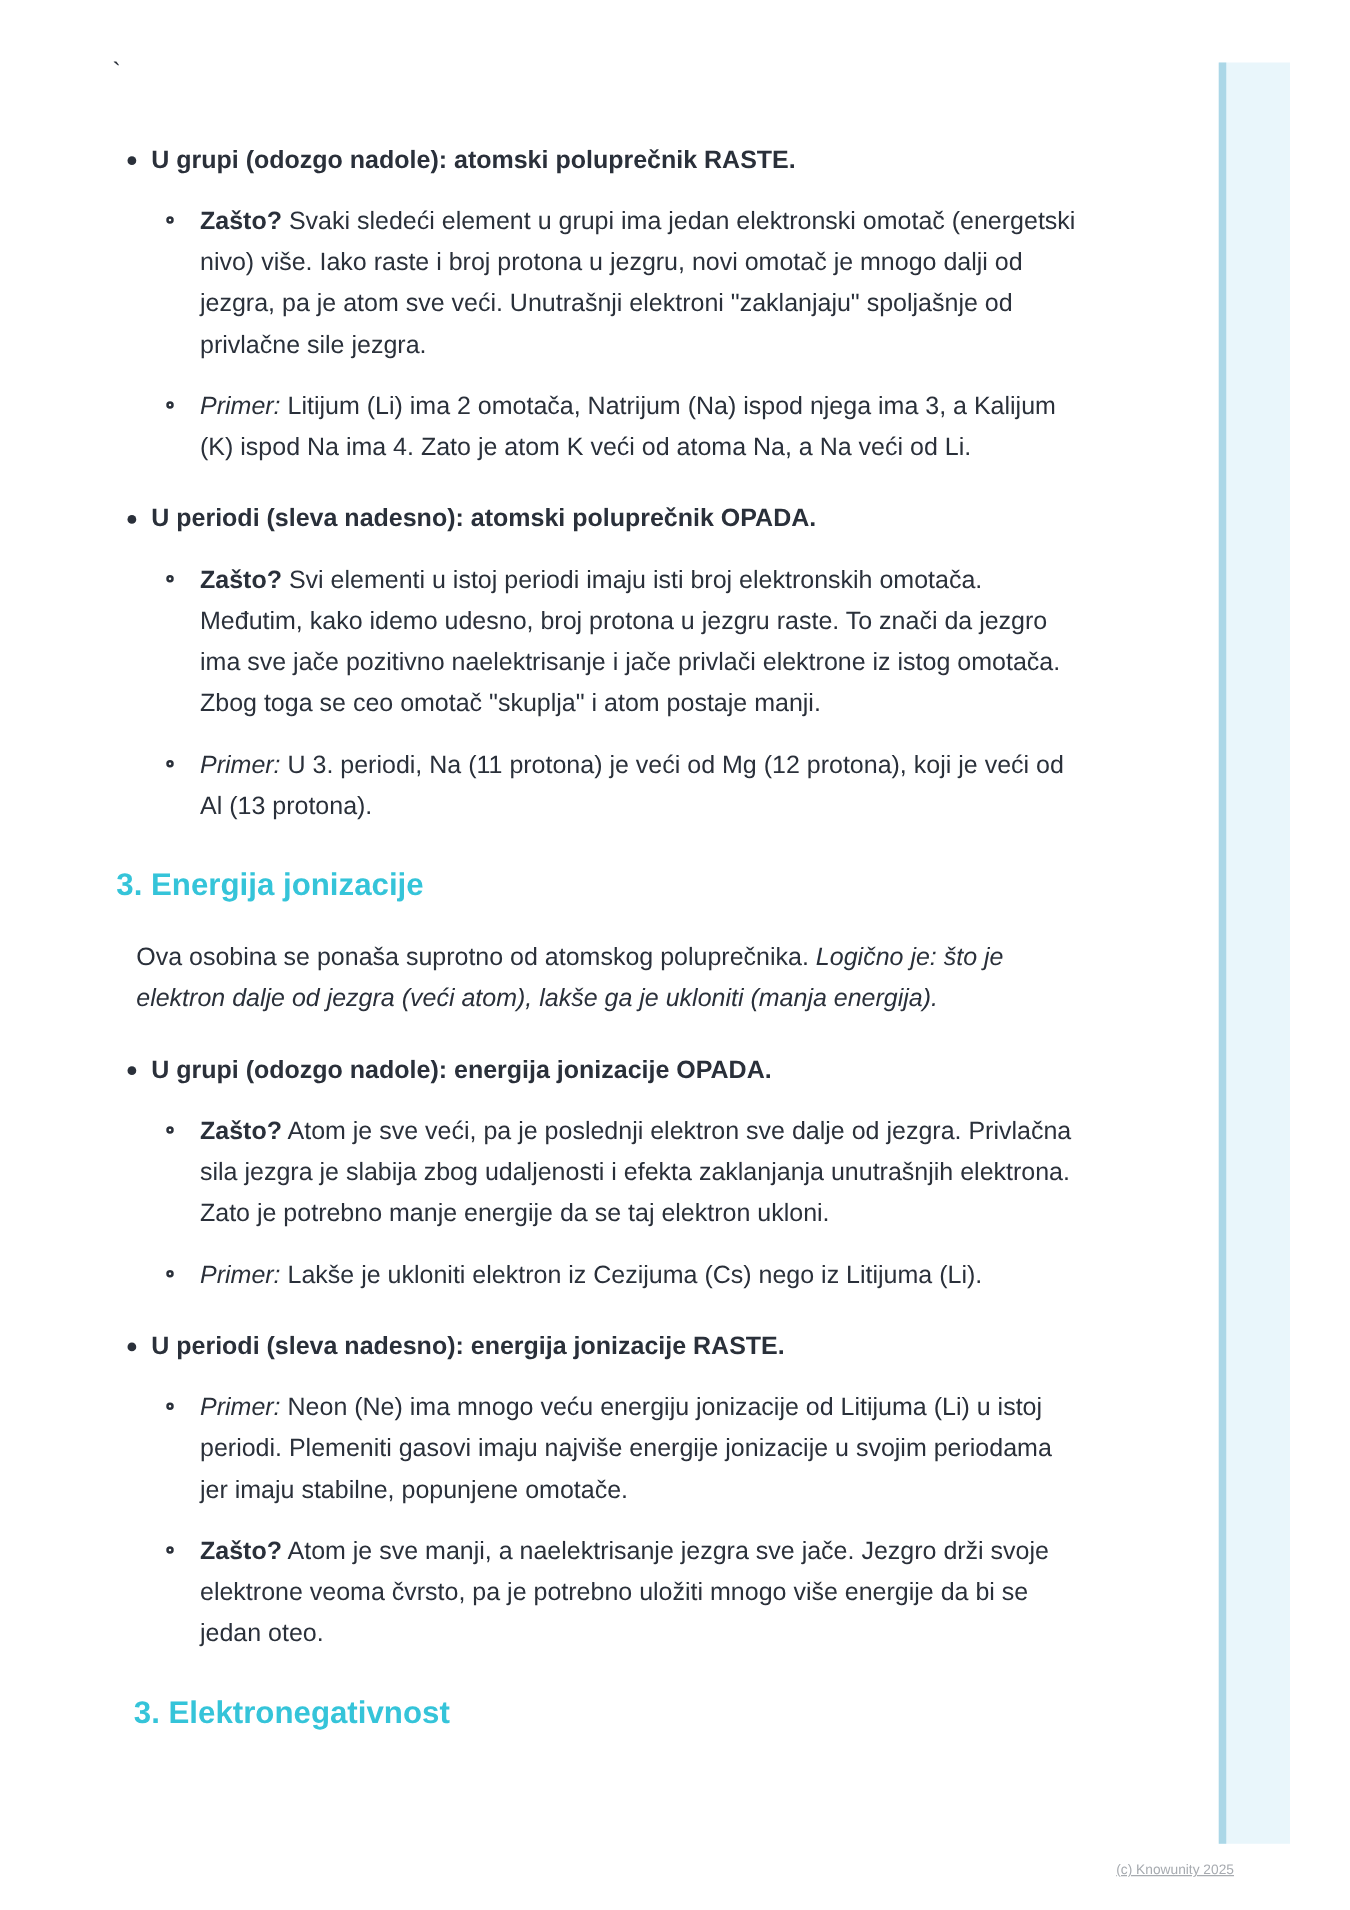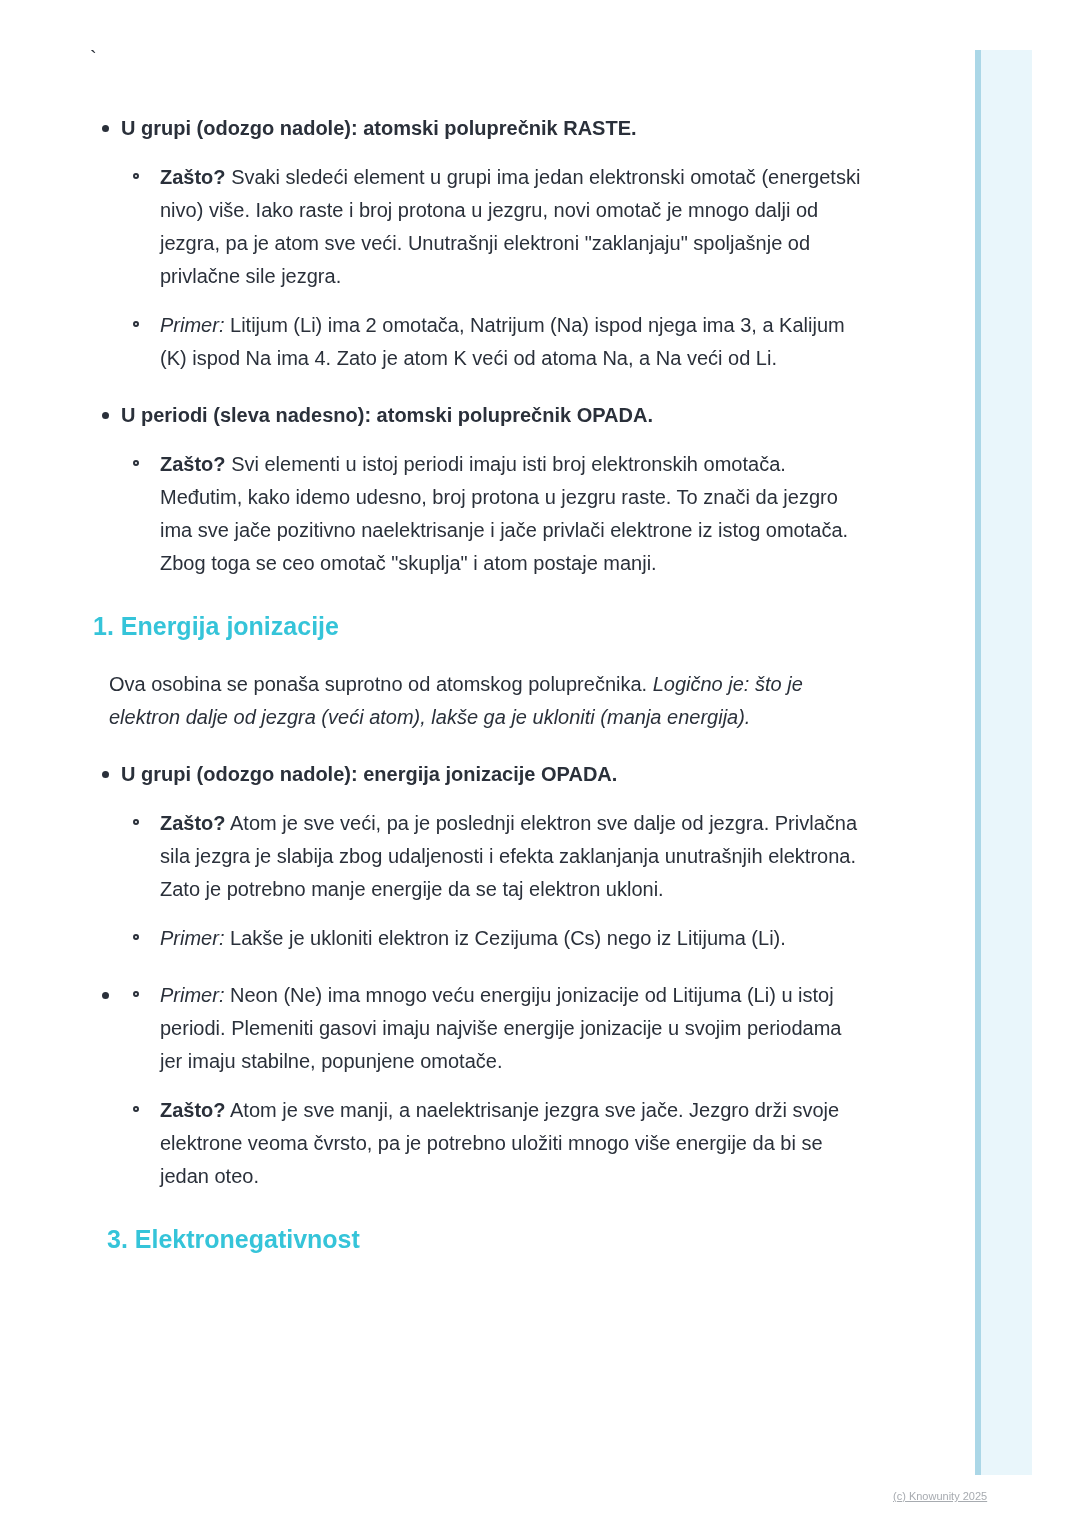--- a/index.html
+++ b/index.html
@@ -91,45 +91,50 @@
         </ul>
       </li>
       <li>
         <span class="marker dot"></span>
         <div class="b-title">U periodi (sleva nadesno): atomski poluprečnik OPADA.</div>
         <ul class="l2">
           <li>
             <span class="marker ring"></span>
             <p class="why"><strong>Zašto?</strong> <span>Svi elementi u istoj periodi imaju isti broj elektronskih omotača. Međutim, kako idemo udesno, broj protona u jezgru raste. To znači da jezgro ima sve jače pozitivno naelektrisanje i jače privlači elektrone iz istog omotača. Zbog toga se ceo omotač "skuplja" i atom postaje manji.</span></p>
           </li>
+          <li>
+            <span class="marker ring"></span>
+            <p class="example"><em>Primer:</em> <span>U 3. periodi, Na (11 protona) je veći od Mg (12 protona), koji je veći od Al (13 protona).</span></p>
+          </li>
         </ul>
       </li>
     </ul>
 
-    <h2>1. Energija jonizacije</h2>
+    <h2>3. Energija jonizacije</h2>
 
     <p class="intro"><span>Ova osobina se ponaša suprotno od atomskog poluprečnika.</span> <em>Logično je: što je elektron dalje od jezgra (veći atom), lakše ga je ukloniti (manja energija).</em></p>
 
     <ul class="l1">
       <li>
         <span class="marker dot"></span>
         <div class="b-title">U grupi (odozgo nadole): energija jonizacije OPADA.</div>
         <ul class="l2">
           <li>
             <span class="marker ring"></span>
             <p class="why"><strong>Zašto?</strong> <span>Atom je sve veći, pa je poslednji elektron sve dalje od jezgra. Privlačna sila jezgra je slabija zbog udaljenosti i efekta zaklanjanja unutrašnjih elektrona. Zato je potrebno manje energije da se taj elektron ukloni.</span></p>
           </li>
           <li>
             <span class="marker ring"></span>
             <p class="example"><em>Primer:</em> <span>Lakše je ukloniti elektron iz Cezijuma (Cs) nego iz Litijuma (Li).</span></p>
           </li>
         </ul>
       </li>
       <li>
         <span class="marker dot"></span>
+        <div class="b-title">U periodi (sleva nadesno): energija jonizacije RASTE.</div>
         <ul class="l2">
           <li>
             <span class="marker ring"></span>
             <p class="example"><em>Primer:</em> <span>Neon (Ne) ima mnogo veću energiju jonizacije od Litijuma (Li) u istoj periodi. Plemeniti gasovi imaju najviše energije jonizacije u svojim periodama jer imaju stabilne, popunjene omotače.</span></p>
           </li>
           <li>
             <span class="marker ring"></span>
             <p class="why"><strong>Zašto?</strong> <span>Atom je sve manji, a naelektrisanje jezgra sve jače. Jezgro drži svoje elektrone veoma čvrsto, pa je potrebno uložiti mnogo više energije da bi se jedan oteo.</span></p>
           </li>
         </ul>

